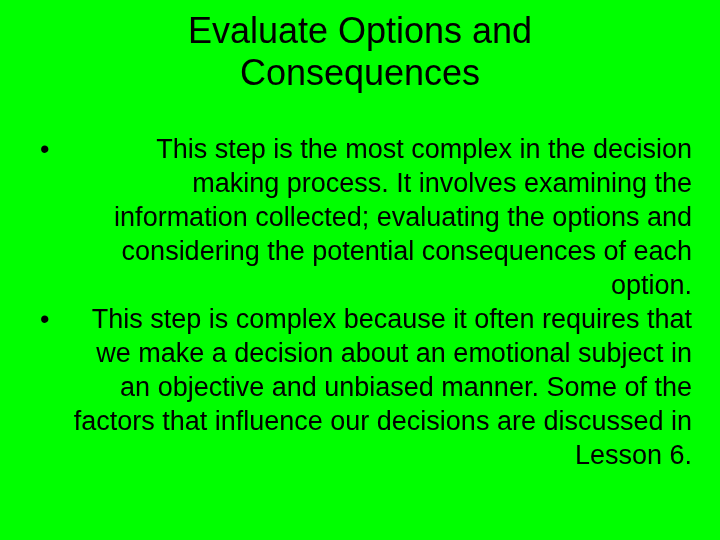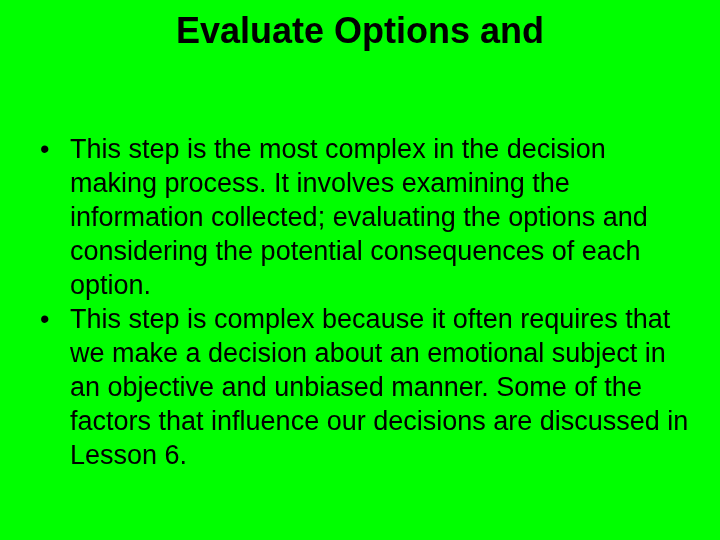--- a/index.html
+++ b/index.html
@@ -20,21 +20,21 @@
     background: #00FF00;
     box-sizing: border-box;
   }
   .slide-title {
     position: absolute;
     left: 36px;
     top: 10px;
     width: 648px;
     text-align: center;
     font-size: 36px;
-    font-weight: bold;
+    font-weight: normal;
     line-height: 42px;
     color: #000000;
     letter-spacing: 0px;
   }
   .slide-body {
     position: absolute;
     left: 32px;
     top: 132px;
     width: 660px;
   }
@@ -53,29 +53,31 @@
     left: 8px;
     top: 0;
     width: 22px;
     font-size: 27px;
     line-height: 34px;
     color: #000000;
     text-align: left;
   }
   .bullet-text {
     display: block;
+    text-align: right;
   }
 </style>
 </head>
 <body>
 
 <div class="slide">
 
   <div class="slide-title">
     <span>Evaluate Options and</span><br>
+    <span>Consequences</span>
   </div>
 
   <div class="slide-body">
 
     <div class="bullet-item">
       <span class="bullet-marker">•</span>
       <span class="bullet-text">This step is the most complex in the decision making process. It involves examining the information collected; evaluating the options and considering the potential consequences of each option.</span>
     </div>
 
     <div class="bullet-item">

